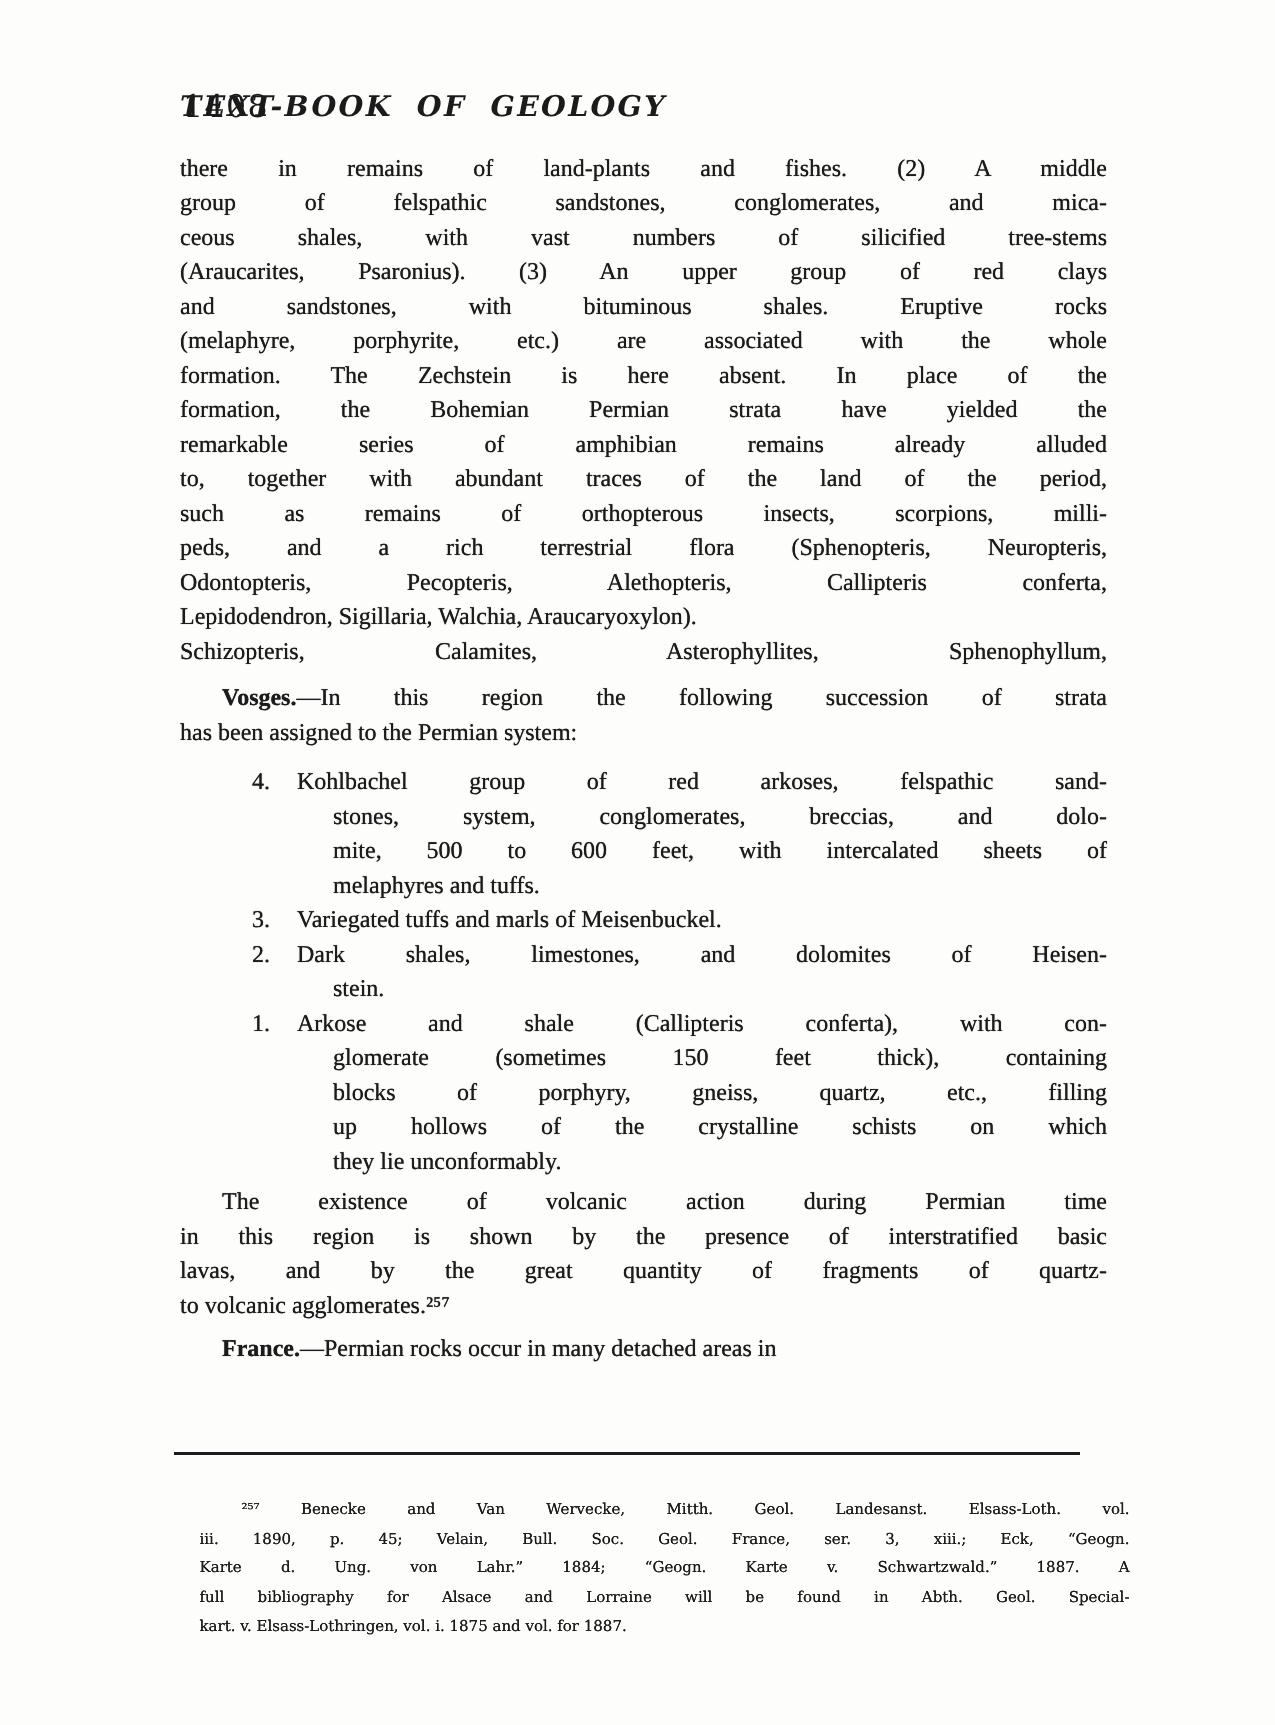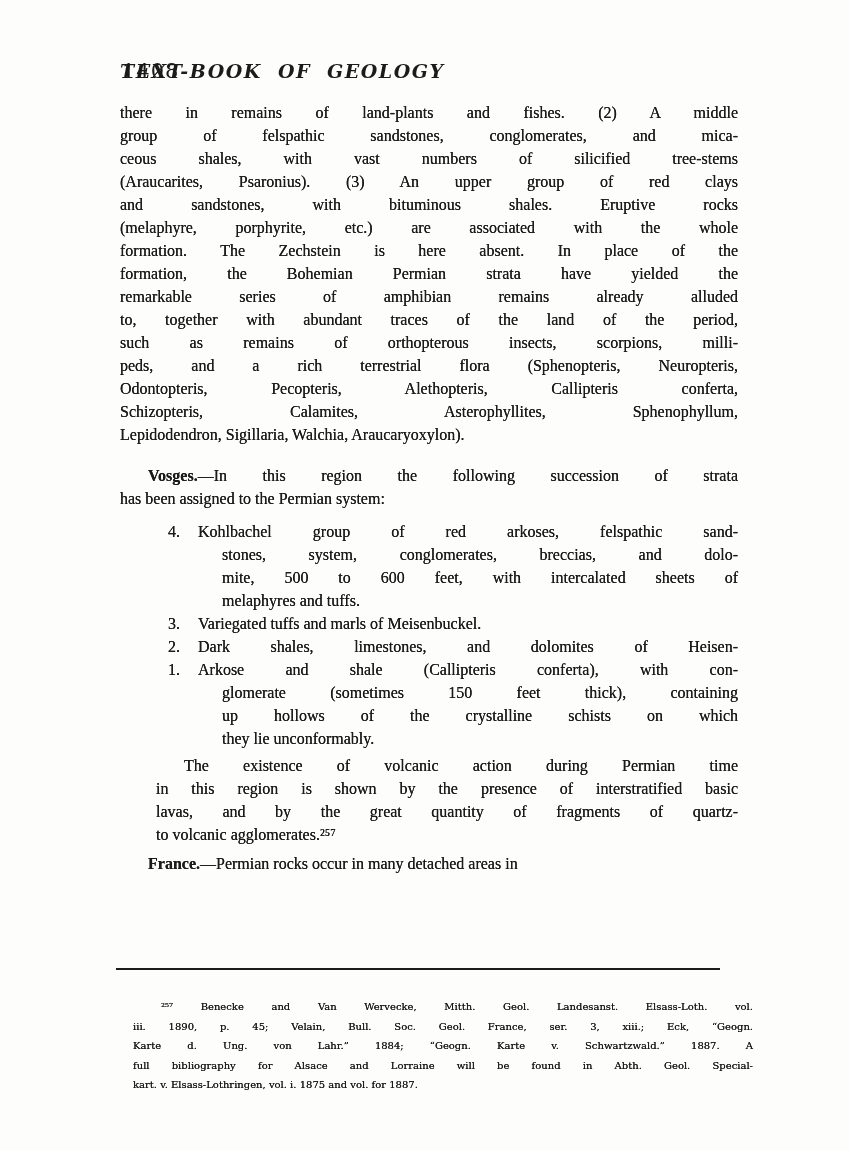--- a/index.html
+++ b/index.html
@@ -48,23 +48,23 @@
   }
   .line {
     text-align: justify;
     text-align-last: justify;
     white-space: normal;
   }
   .line.final { text-align-last: left; }
   .para.indent .line:first-child { text-indent: 28px; }
   .lead { font-weight: bold; }
 
-  .para-vosges   { margin-top: 18px; }
+  .para-vosges   { margin-top: 8px; }
   .strata-list   { margin-top: 10px; }
-  .para-volcanic { margin-top: 4px; margin-left: 36px; }
+  .para-volcanic { margin-top: 4px; }
   .para-france   { margin-top: 6px; }
 
   
   .list-item { display: flex; }
   .item-number {
     width: 30px;
     margin-left: 48px;
     flex: 0 0 auto;
   }
   .item-text { flex: 1 1 auto; min-width: 0; }
@@ -104,22 +104,22 @@
         <div class="line">(Araucarites, Psaronius). (3) An upper group of red clays</div>
         <div class="line">and sandstones, with bituminous shales. Eruptive rocks</div>
         <div class="line">(melaphyre, porphyrite, etc.) are associated with the whole</div>
         <div class="line">formation. The Zechstein is here absent. In place of the</div>
         <div class="line">formation, the Bohemian Permian strata have yielded the</div>
         <div class="line">remarkable series of amphibian remains already alluded</div>
         <div class="line">to, together with abundant traces of the land of the period,</div>
         <div class="line">such as remains of orthopterous insects, scorpions, milli-</div>
         <div class="line">peds, and a rich terrestrial flora (Sphenopteris, Neuropteris,</div>
         <div class="line">Odontopteris, Pecopteris, Alethopteris, Callipteris conferta,</div>
+        <div class="line final">Lepidodendron, Sigillaria, Walchia, Araucaryoxylon).</div>
         <div class="line">Schizopteris, Calamites, Asterophyllites, Sphenophyllum,</div>
-        <div class="line final">Lepidodendron, Sigillaria, Walchia, Araucaryoxylon).</div>
       </div>
 
     <div class="para indent para-vosges">
         <div class="line"><b class="lead">Vosges.</b>—In this region the following succession of strata</div>
         <div class="line final">has been assigned to the Permian system:</div>
       </div>
 
     <div class="strata-list">
         <div class="list-item">
           <div class="item-number">4.</div>
@@ -133,27 +133,29 @@
         <div class="list-item">
           <div class="item-number">3.</div>
           <div class="item-text">
             <div class="line final">Variegated tuffs and marls of Meisenbuckel.</div>
           </div>
         </div>
         <div class="list-item">
           <div class="item-number">2.</div>
           <div class="item-text">
             <div class="line">Dark shales, limestones, and dolomites of Heisen-</div>
+            <div class="line final cont">stein.</div>
           </div>
         </div>
         <div class="list-item">
           <div class="item-number">1.</div>
           <div class="item-text">
             <div class="line">Arkose and shale (Callipteris conferta), with con-</div>
             <div class="line cont">glomerate (sometimes 150 feet thick), containing</div>
+            <div class="line cont">blocks of porphyry, gneiss, quartz, etc., filling</div>
             <div class="line cont">up hollows of the crystalline schists on which</div>
             <div class="line final cont">they lie unconformably.</div>
           </div>
         </div>
       </div>
 
     <div class="para indent para-volcanic">
         <div class="line">The existence of volcanic action during Permian time</div>
         <div class="line">in this region is shown by the presence of interstratified basic</div>
         <div class="line">lavas, and by the great quantity of fragments of quartz-</div>

